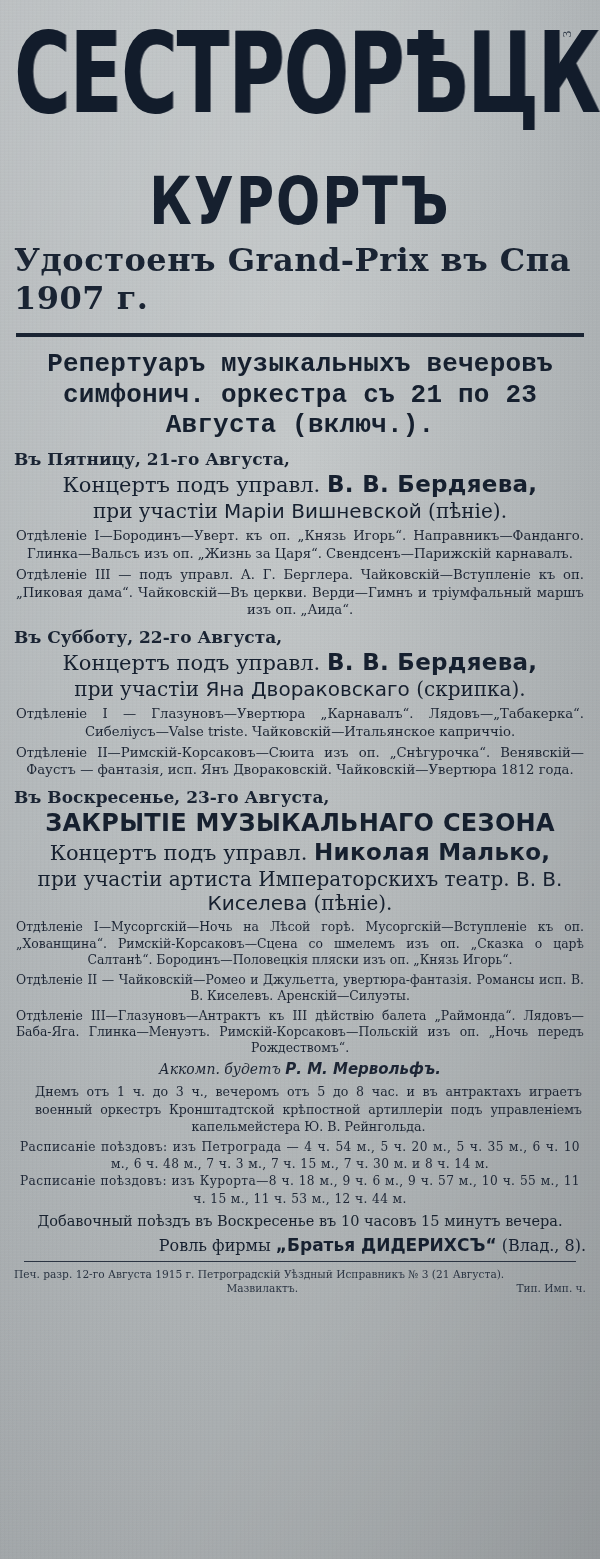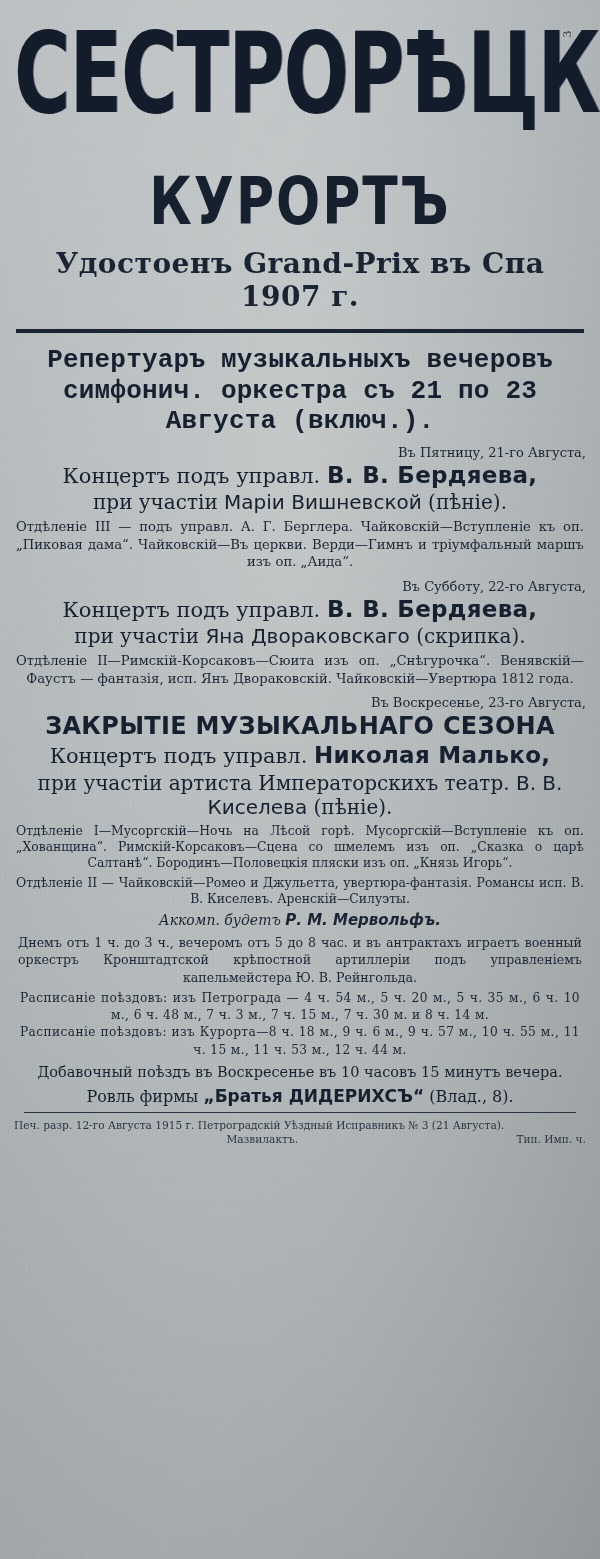--- a/index.html
+++ b/index.html
@@ -67,27 +67,26 @@
     font-weight: bold;
     font-size: 52px;
     line-height: 1;
     letter-spacing: 2px;
     color: #16202f;
     margin: 74px 0 0 0;
     transform: scaleY(1.25);
     transform-origin: center top;
   }
   .grandprix {
-    text-align: center;
-    font-family: "DejaVu Serif", serif;
-    font-weight: bold;
-    font-size: 28px;
+    font-family: "DejaVu Serif", serif;
+    font-weight: bold;
+    font-size: 32px;
     letter-spacing: .5px;
     color: #1a2433;
-    margin: 26px 0 0 0;
+    margin: 20px 0 0 0;
   }
   .rule-thick {
     border: none;
     border-top: 4px solid #1a2433;
     margin: 16px 2px 12px 2px;
   }
   .rule-thin {
     border: none;
     border-top: 1px solid #2b3442;
     margin: 6px 10px;
@@ -106,24 +105,24 @@
   .start-line {
     text-align: center;
     font-family: "DejaVu Serif", serif;
     font-weight: bold;
     font-size: 21px;
     margin: 4px 0 10px 0;
     color: #18222f;
   }
 
   .day-line {
-    text-align: right;
-    font-family: "DejaVu Serif", serif;
-    font-size: 13px;
-    font-weight: normal;
+    text-align: left;
+    font-family: "DejaVu Serif", serif;
+    font-size: 17px;
+    font-weight: bold;
     margin: 8px 0 2px 0;
     color: #1a2433;
   }
   .conductor {
     text-align: center;
     font-family: "DejaVu Serif", serif;
     font-size: 21px;
     line-height: 1.2;
     margin: 0 0 1px 0;
     color: #16202f;
@@ -182,21 +181,21 @@
     font-family: "DejaVu Sans", sans-serif;
     font-weight: bold;
     font-size: 15px;
   }
   .note {
     text-align: justify;
     text-align-last: center;
     font-family: "DejaVu Serif", serif;
     font-size: 12.6px;
     line-height: 1.36;
-    margin: 5px 4px 4px 4px;
+    margin: 5px 4px 4px 21px;
     color: #1c2534;
   }
   .schedule {
     text-align: justify;
     text-align-last: center;
     font-family: "DejaVu Serif", serif;
     font-size: 12.2px;
     line-height: 1.42;
     letter-spacing: .4px;
     margin: 0 6px;
@@ -204,21 +203,21 @@
   }
   .extra {
     text-align: center;
     font-family: "DejaVu Serif", serif;
     font-size: 14.5px;
     line-height: 1.3;
     margin: 4px 2px;
     color: #18222f;
   }
   .rovl {
-    text-align: center;
+    text-align: right;
     font-family: "DejaVu Serif", serif;
     font-size: 16px;
     margin: 4px 0 2px 0;
     color: #16202f;
   }
   .rovl b {
     font-family: "DejaVu Sans", sans-serif;
     font-weight: bold;
     font-size: 17px;
   }
@@ -258,51 +257,54 @@
       <div class="day-line">Въ Пятницу, 21-го Августа,</div>
       <div class="conductor">
         <span>Концертъ подъ управл.</span>
         <span class="big">В. В. Бердяева,</span>
       </div>
       <div class="participant">
         <span>при участіи</span>
         <span class="nm">Маріи Вишневской</span>
         <span>(пѣніе).</span>
       </div>
+      <div class="para">Отдѣленіе I—Бородинъ—Уверт. къ оп. „Князь Игорь“. Направникъ—Фанданго. Глинка—Вальсъ изъ оп. „Жизнь за Царя“. Свендсенъ—Парижскій карнавалъ.</div>
       <div class="para">Отдѣленіе III — подъ управл. А. Г. Берглера. Чайковскій—Вступленіе къ оп. „Пиковая дама“. Чайковскій—Въ церкви. Верди—Гимнъ и тріумфальный маршъ изъ оп. „Аида“.</div>
     </div>
 
     <div>
       <div class="day-line">Въ Субботу, 22-го Августа,</div>
       <div class="conductor">
         <span>Концертъ подъ управл.</span>
         <span class="big">В. В. Бердяева,</span>
       </div>
       <div class="participant">
         <span>при участіи</span>
         <span class="nm">Яна Двораковскаго</span>
         <span>(скрипка).</span>
       </div>
+      <div class="para">Отдѣленіе I — Глазуновъ—Увертюра „Карнавалъ“. Лядовъ—„Табакерка“. Сибеліусъ—Valse triste. Чайковскій—Итальянское каприччіо.</div>
       <div class="para">Отдѣленіе II—Римскій-Корсаковъ—Сюита изъ оп. „Снѣгурочка“. Венявскій—Фаустъ — фантазія, исп. Янъ Двораковскій. Чайковскій—Увертюра 1812 года.</div>
     </div>
 
     <div>
       <div class="day-line">Въ Воскресенье, 23-го Августа,</div>
       <div class="closing">ЗАКРЫТІЕ МУЗЫКАЛЬНАГО СЕЗОНА</div>
       <div class="conductor">
         <span>Концертъ подъ управл.</span>
         <span class="big">Николая Малько,</span>
       </div>
       <div class="participant">
         <span>при участіи артиста Императорскихъ театр.</span>
         <span class="nm">В. В. Киселева</span>
         <span>(пѣніе).</span>
       </div>
       <div class="para sm">Отдѣленіе I—Мусоргскій—Ночь на Лѣсой горѣ. Мусоргскій—Вступленіе къ оп. „Хованщина“. Римскій-Корсаковъ—Сцена со шмелемъ изъ оп. „Сказка о царѣ Салтанѣ“. Бородинъ—Половецкія пляски изъ оп. „Князь Игорь“.</div>
       <div class="para sm">Отдѣленіе II — Чайковскій—Ромео и Джульетта, увертюра-фантазія. Романсы исп. В. В. Киселевъ. Аренскій—Силуэты.</div>
+      <div class="para sm">Отдѣленіе III—Глазуновъ—Антрактъ къ III дѣйствію балета „Раймонда“. Лядовъ—Баба-Яга. Глинка—Менуэтъ. Римскій-Корсаковъ—Польскій изъ оп. „Ночь передъ Рождествомъ“.</div>
       <div class="accomp">
         <span>Аккомп. будетъ</span>
         <b>Р. М. Мервольфъ.</b>
       </div>
     </div>
 
     <div class="note">Днемъ отъ 1 ч. до 3 ч., вечеромъ отъ 5 до 8 час. и въ антрактахъ играетъ военный оркестръ Кронштадтской крѣпостной артиллеріи подъ управленіемъ капельмейстера Ю. В. Рейнгольда.</div>
 
     <div class="schedule">Расписаніе поѣздовъ: изъ Петрограда — 4 ч. 54 м., 5 ч. 20 м., 5 ч. 35 м., 6 ч. 10 м., 6 ч. 48 м., 7 ч. 3 м., 7 ч. 15 м., 7 ч. 30 м. и 8 ч. 14 м.</div>
     <div class="schedule">Расписаніе поѣздовъ: изъ Курорта—8 ч. 18 м., 9 ч. 6 м., 9 ч. 57 м., 10 ч. 55 м., 11 ч. 15 м., 11 ч. 53 м., 12 ч. 44 м.</div>

